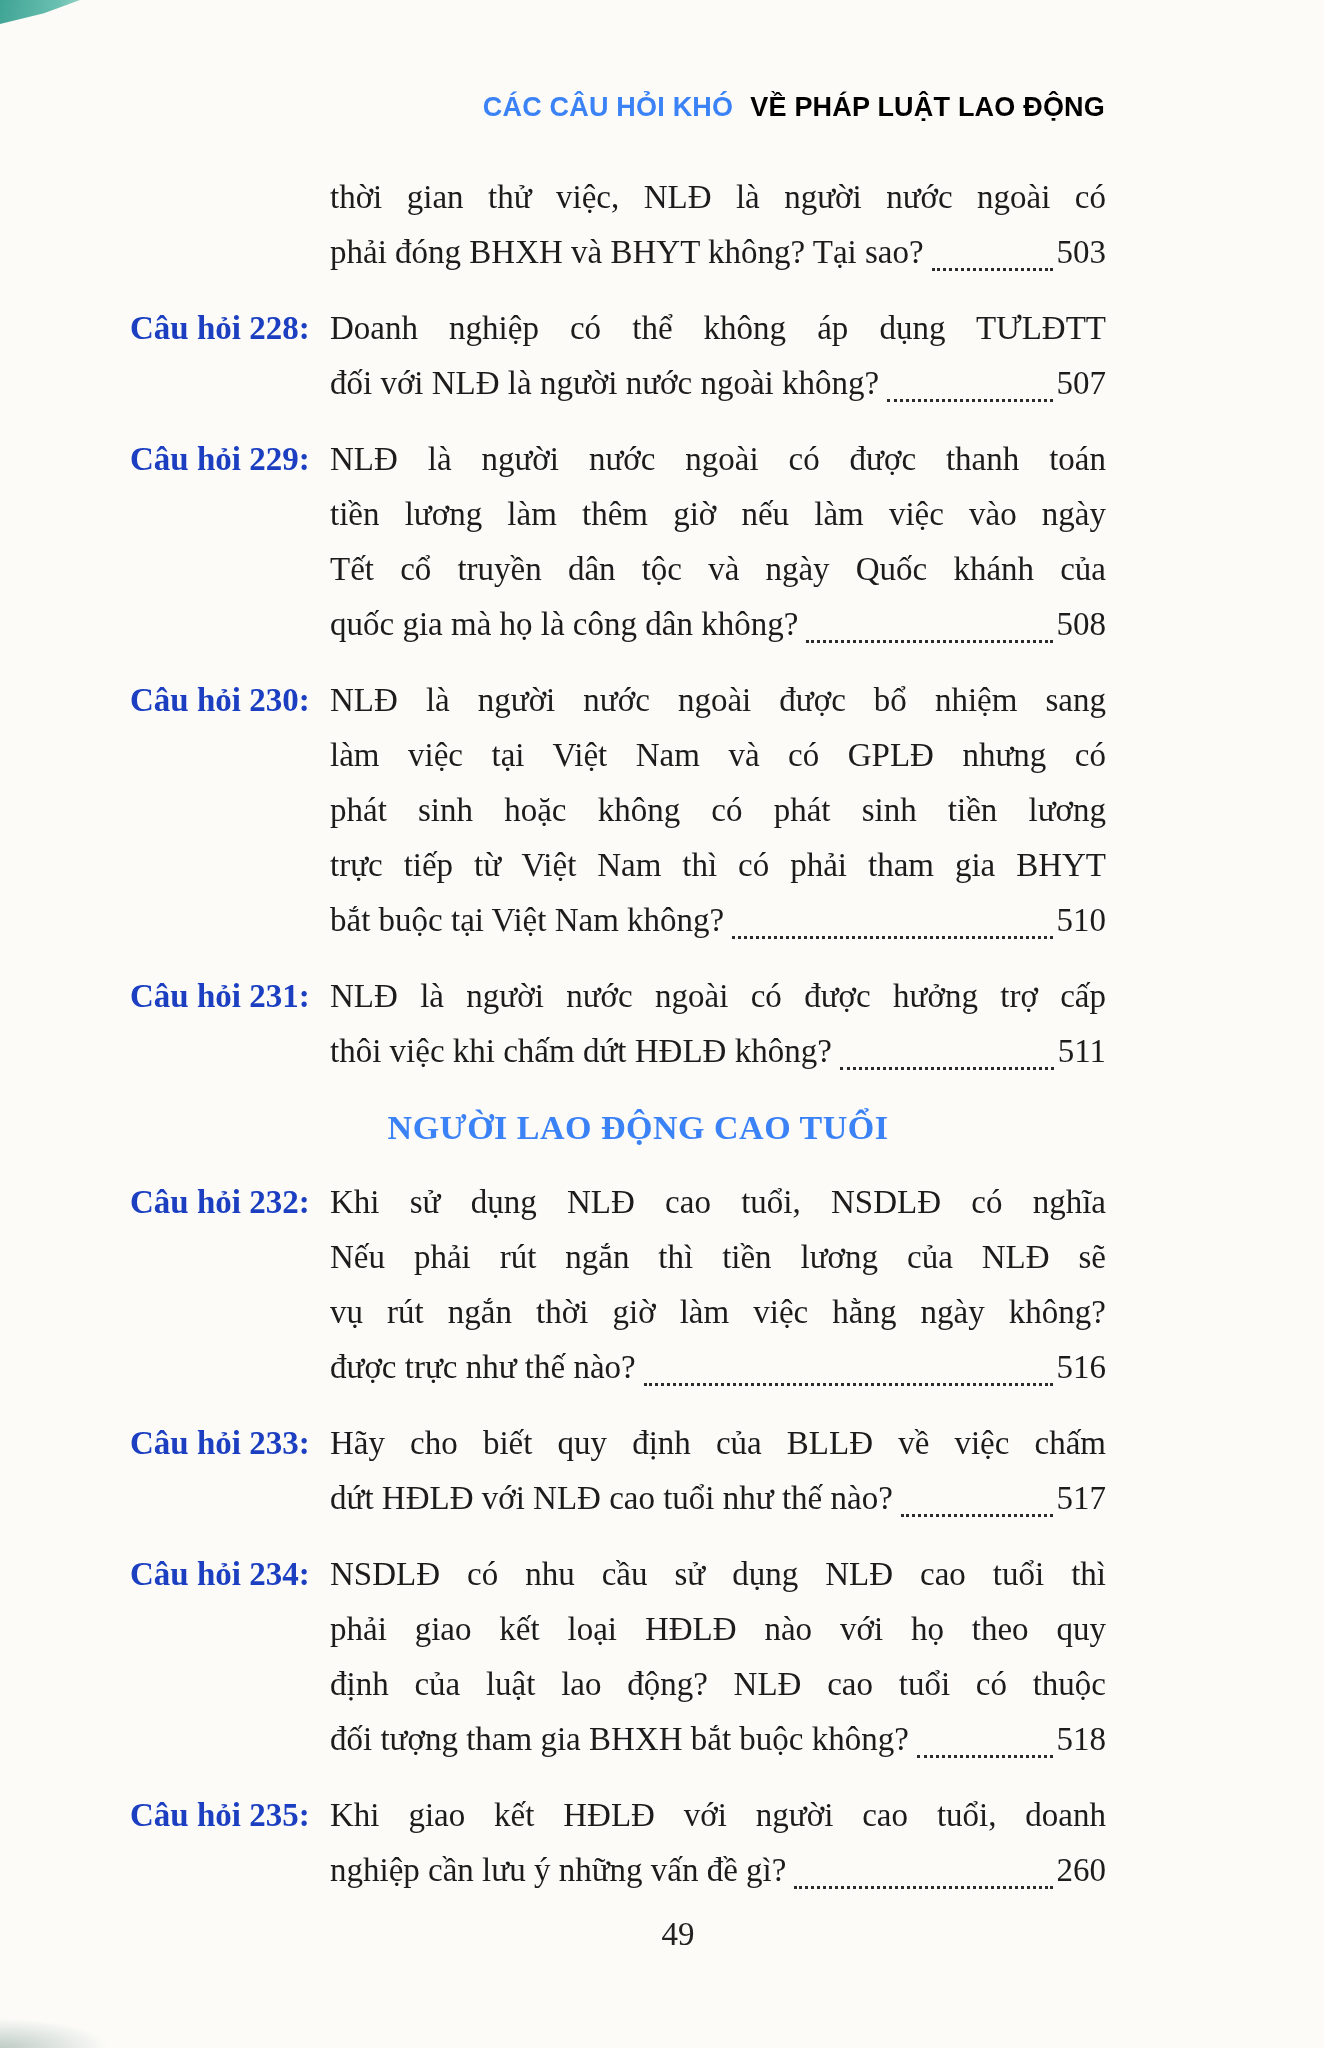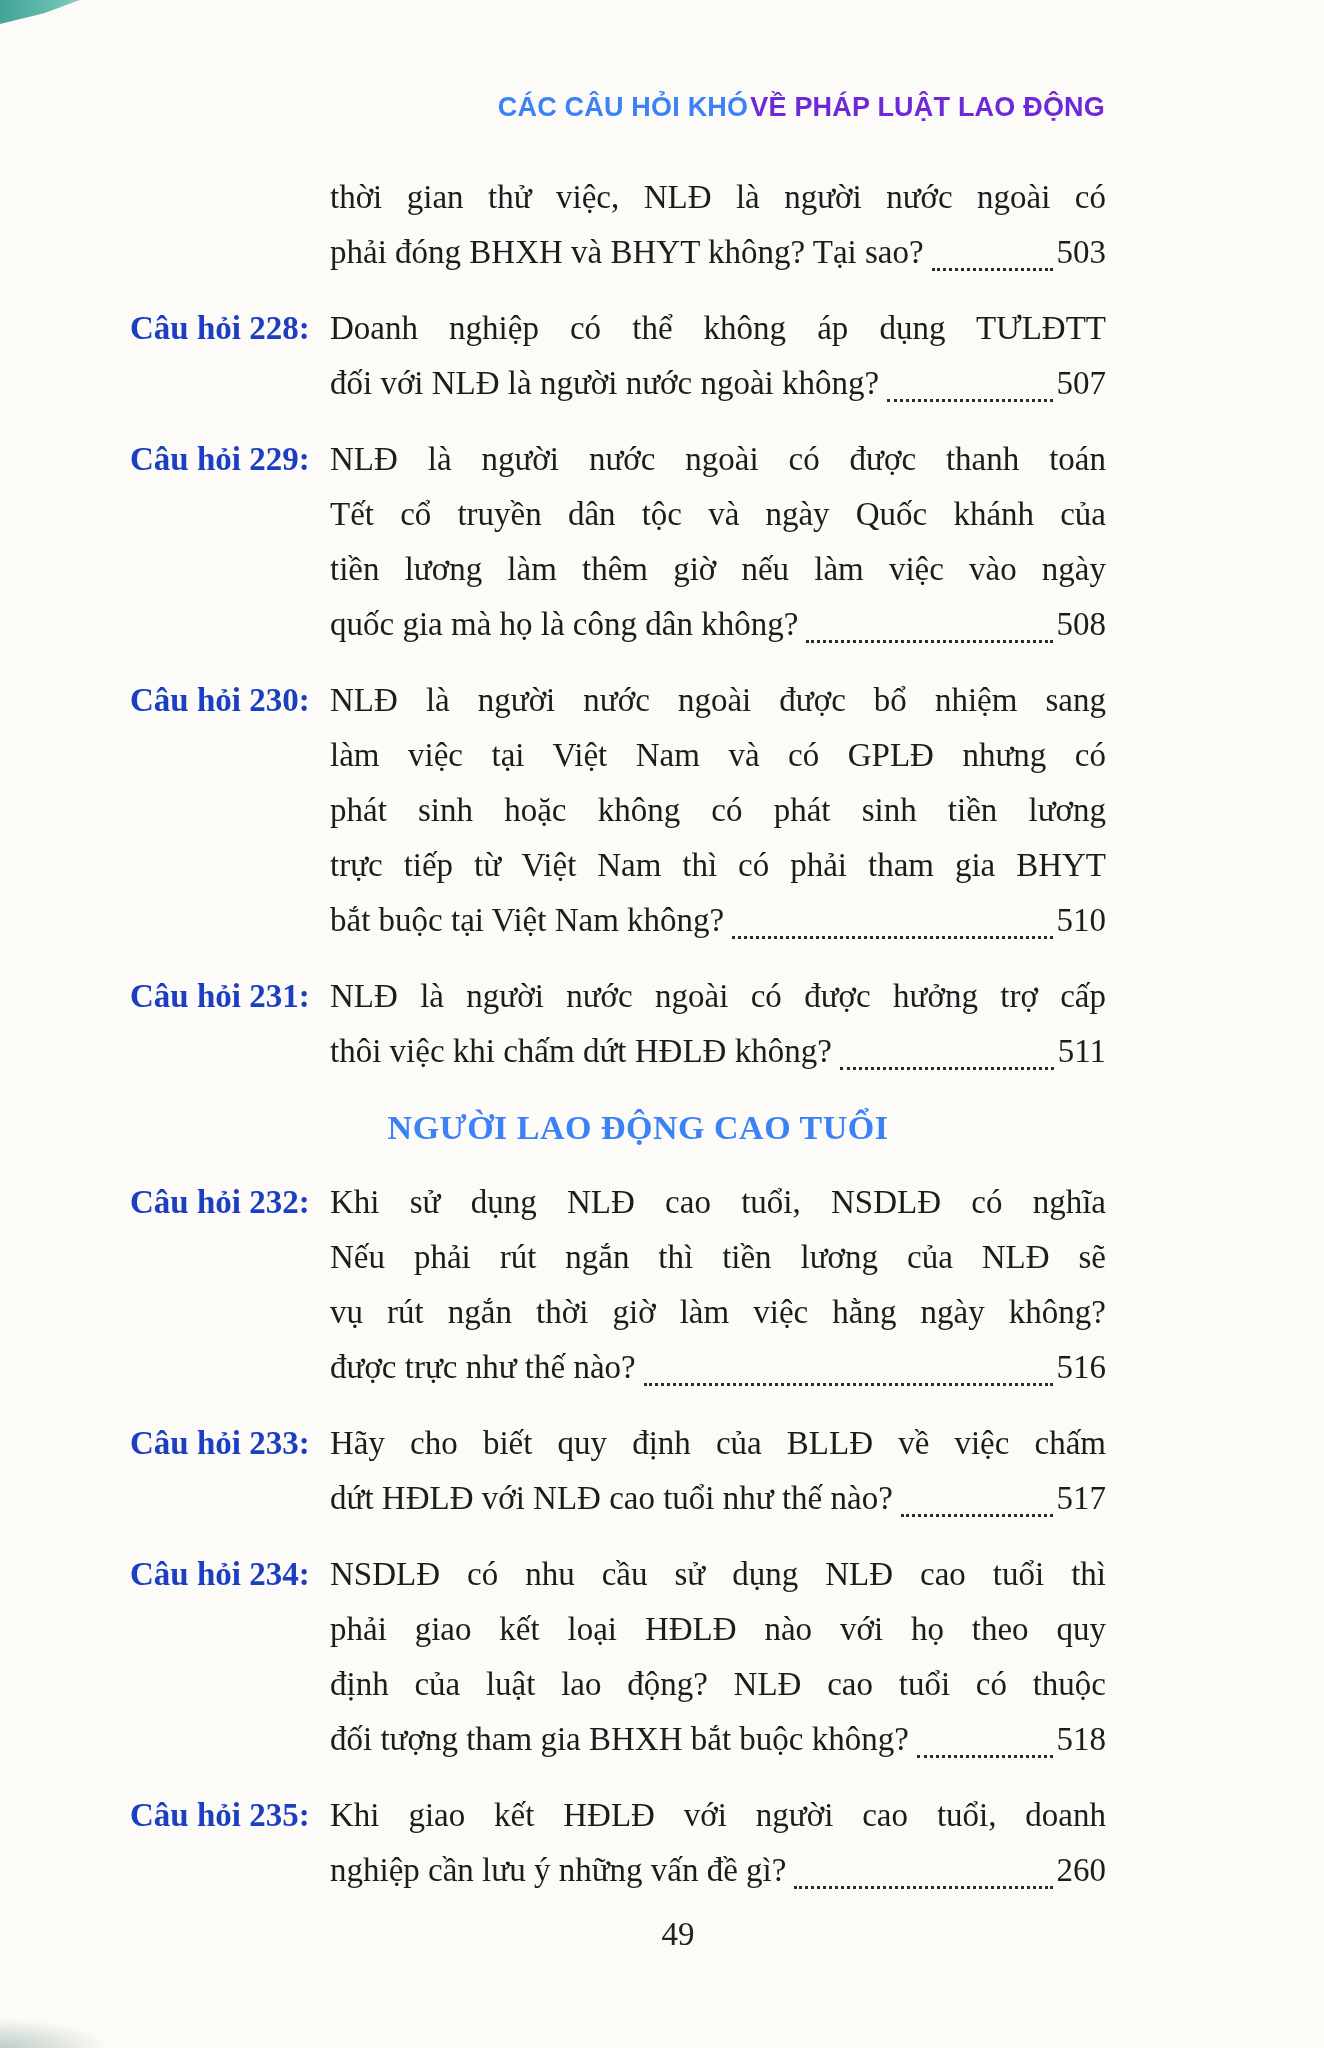--- a/index.html
+++ b/index.html
@@ -29,21 +29,21 @@
   .header {
     position:absolute; top:92px; left:0; right:219px;
     text-align:right;
     font-family:"Liberation Sans", sans-serif;
     font-weight:bold;
     font-size:27px;
     letter-spacing:.2px;
     white-space:nowrap;
   }
   .header .black { color:#3b82f6; }
-  .header .blue  { color:#6d28d9; margin-left:2px; }
+  .header .blue  { color:#000000; margin-left:17px; }
 
   .toc { position:absolute; top:170px; left:130px; width:976px; }
 
   .entry { display:flex; margin-bottom:21px; }
   .entry-label {
     flex:0 0 200px; width:200px;
     color:#1b3fc0; font-weight:bold;
     font-size:33px; line-height:55px;
     white-space:nowrap;
   }
@@ -106,22 +106,22 @@
           <span class="leader"></span>
           <span class="pagenum">507</span>
         </div>
       </div>
     </div>
 
     <div class="entry">
       <div class="entry-label">Câu hỏi 229:</div>
       <div class="entry-body">
         <div class="line">NLĐ là người nước ngoài có được thanh toán</div>
+        <div class="line">tiền lương làm thêm giờ nếu làm việc vào ngày</div>
         <div class="line">Tết cổ truyền dân tộc và ngày Quốc khánh của</div>
-        <div class="line">tiền lương làm thêm giờ nếu làm việc vào ngày</div>
         <div class="lastline">
           <span class="txt">quốc gia mà họ là công dân không?</span>
           <span class="leader"></span>
           <span class="pagenum">508</span>
         </div>
       </div>
     </div>
 
     <div class="entry">
       <div class="entry-label">Câu hỏi 230:</div>

